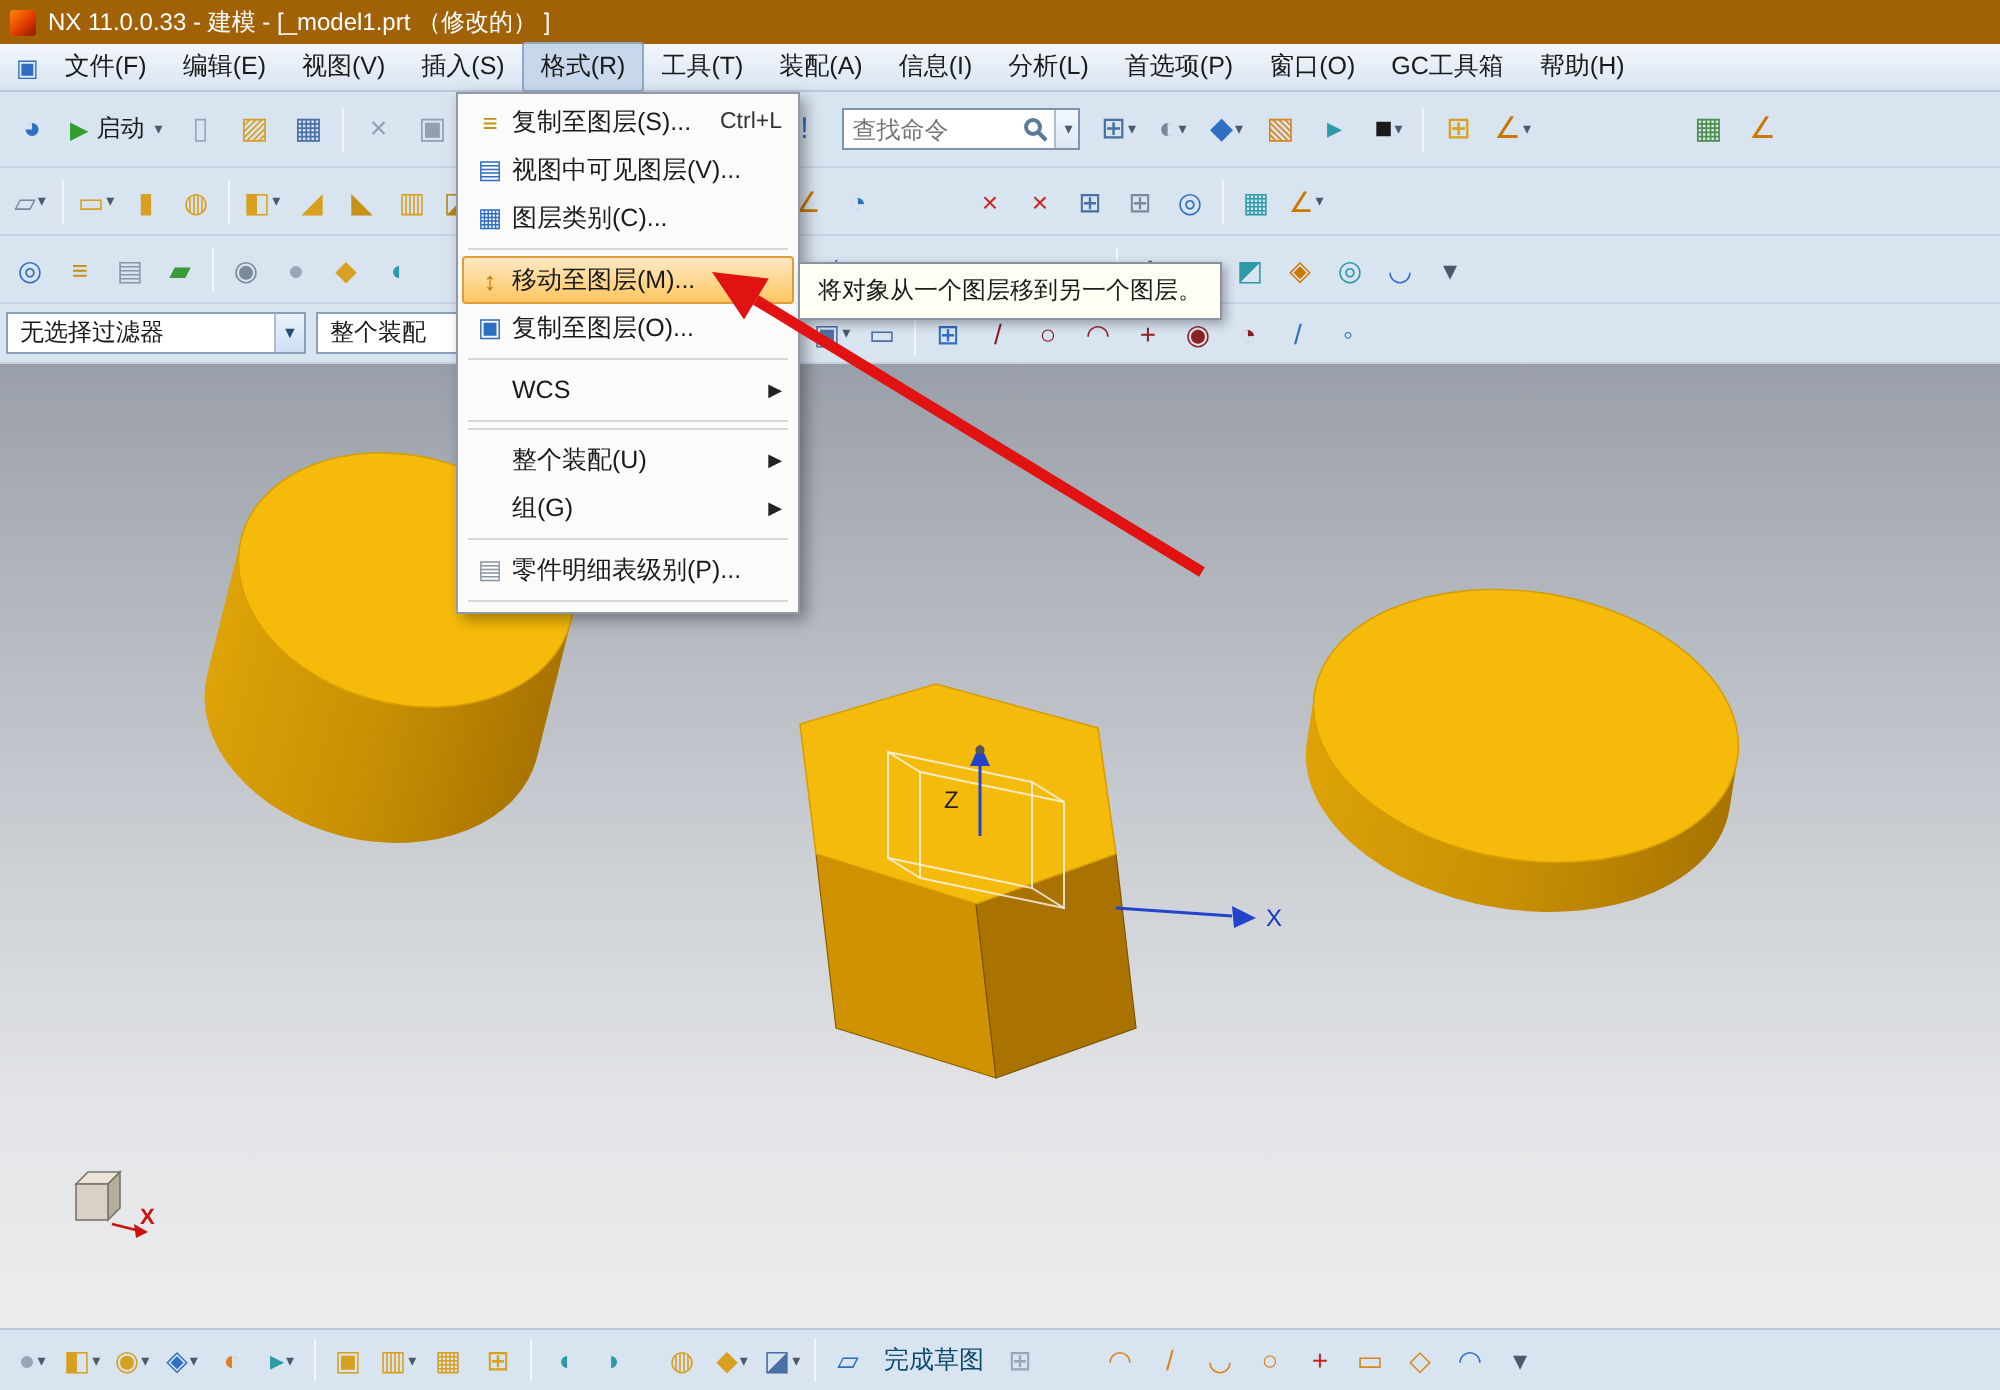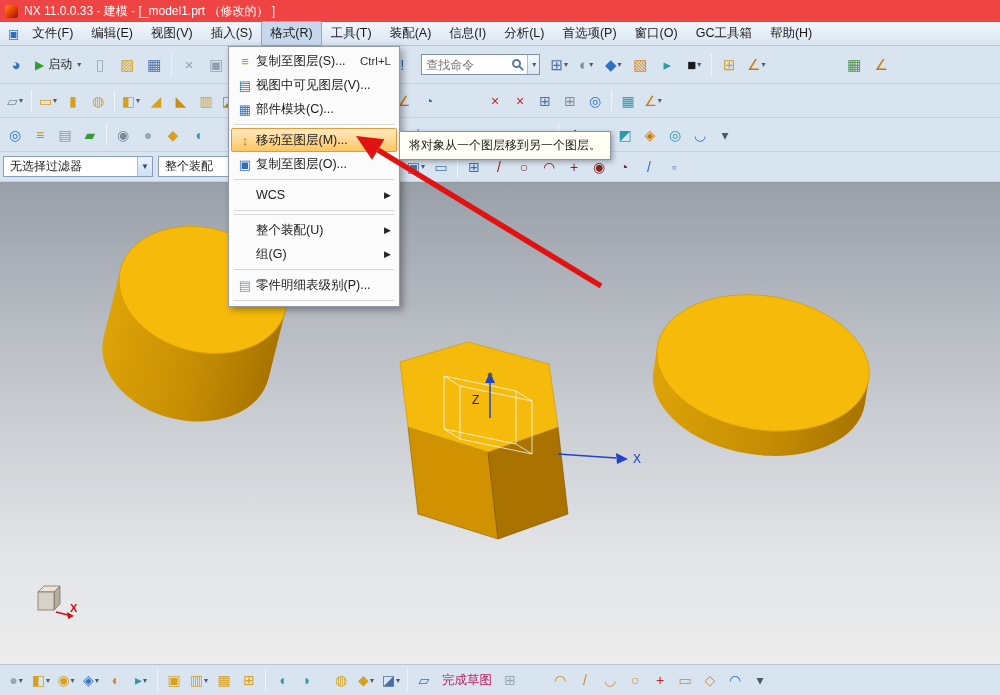--- a/index.html
+++ b/index.html
@@ -1,18 +1,18 @@
 <!DOCTYPE html>
 <html><head>
 <meta charset="utf-8">
 <style>
 *{box-sizing:border-box;margin:0;padding:0}
 html,body{width:1000px;height:695px;overflow:hidden}
 body{font-family:"Liberation Sans","DejaVu Sans",sans-serif;font-size:12px;position:relative;background:#d9e4f1;color:#1a1a1a}
-.titlebar{position:absolute;left:0;top:0;width:1000px;height:22px;background:#ef4444;color:#fff;display:flex;align-items:center;gap:6px;padding-left:5px;font-size:12px;z-index:5}
+.titlebar{position:absolute;left:0;top:0;width:1000px;height:22px;background:#a16207;color:#fff;display:flex;align-items:center;gap:6px;padding-left:5px;font-size:12px;z-index:5}
 .nx-logo{width:13px;height:13px;border-radius:2px;background:linear-gradient(135deg,#ff8a00,#e03a00 55%,#8a1a00);flex:none}
 .menubar{position:absolute;left:0;top:22px;width:1000px;height:24px;background:linear-gradient(#f2f7fc,#d9e4f1);border-bottom:1px solid #bac8da;display:flex;align-items:center;padding-left:4px;font-size:12.5px;z-index:5}
 .mb-icon{color:#2e6fc2;font-size:12px;margin:0 4px}
 .menu-item{padding:3px 8px;border:1px solid transparent;border-radius:2px;white-space:nowrap}
 .menu-item.active{background:#c8d8ec;border-color:#8fa8c8}
 .tb-row{position:absolute;left:0;width:1000px;background:#d9e4f1;border-bottom:1px solid #c6d2e2;display:flex;align-items:center;padding:0 3px;z-index:4}
 #row1{top:46px;height:38px}
 #row2{top:84px;height:34px}
 #row3{top:118px;height:34px}
 #selbar{top:152px;height:30px}
@@ -30,21 +30,21 @@
 .search-box input{border:0;outline:none;width:88px;font-size:12px;font-family:inherit;padding:0 4px;color:#333;background:transparent}
 .mag{width:9px;height:9px;border:2px solid #5a7a9a;border-radius:50%;position:relative;margin:0 6px 3px 2px;flex:none}
 .mag::after{content:"";position:absolute;width:6px;height:2px;background:#5a7a9a;transform:rotate(45deg);right:-5px;bottom:-3px}
 .search-dd{border-left:1px solid #aebccd;height:100%;display:flex;align-items:center;padding:0 3px;background:linear-gradient(#f4f8fd,#dce7f4)}
 .combo{height:21px;background:#fff;border:1px solid #8aa0ba;display:flex;align-items:center;font-size:12px;margin-right:5px;flex:none}
 .combo .val{padding:0 6px;white-space:nowrap;flex:1;overflow:hidden}
 .combo .btn{height:100%;width:15px;display:flex;align-items:center;justify-content:center;border-left:1px solid #aebccd;background:linear-gradient(#eaf2fb,#cfe0f4);font-size:8px;color:#2a4a7a}
 .viewport{position:absolute;left:0;top:182px;width:1000px;height:482px;background:linear-gradient(#999fa8,#aeb3bb 20%,#c9ccd1 48%,#e3e5e8 78%,#ececec);z-index:1}
 .scene{position:absolute;left:0;top:0;width:1000px;height:482px}
 .bottombar{position:absolute;left:0;top:664px;width:1000px;height:31px;background:#d9e4f1;border-top:1px solid #b8c6da;display:flex;align-items:center;padding:0 4px;z-index:4}
-.finish-label{color:#be185d;margin:0 6px;white-space:nowrap;font-size:12.5px}
+.finish-label{color:#0c4a6e;margin:0 6px;white-space:nowrap;font-size:12.5px}
 .menu-popup{position:absolute;left:228px;top:46px;width:172px;background:#fbfbfb;border:1px solid #9099a5;box-shadow:3px 3px 7px rgba(0,0,0,.35);padding:2px;z-index:10}
 .m-item{height:24px;display:flex;align-items:center;padding:0 5px 0 2px;font-size:12.5px;border:1px solid transparent;border-radius:2px;white-space:nowrap}
 .m-item .m-ic{width:22px;text-align:center;font-size:13px;flex:none}
 .m-item .m-end{margin-left:auto;font-size:11.5px;color:#333;padding-left:10px}
 .m-item .m-sub{margin-left:auto;font-size:9px;color:#222}
 .m-item.hl{background:linear-gradient(#ffe9c2,#fdc661);border-color:#dc9e3a}
 .m-sep{height:1px;background:#d6d6d6;margin:3px 3px}
 .tooltip{position:absolute;left:399px;top:131px;background:#fefef4;border:1px solid #8a93a0;box-shadow:2px 2px 5px rgba(0,0,0,.3);padding:5px 9px;font-size:12px;z-index:11;white-space:nowrap}
 .annotation{position:absolute;left:0;top:0;width:1000px;height:695px;z-index:50;pointer-events:none}
 </style>
@@ -525,21 +525,21 @@
       <span class="m-ic" style="color: rgb(200, 144, 24);">≡</span>
       <span class="m-label">复制至图层(S)...</span>
       <span class="m-end">Ctrl+L</span>
     </div>
     <div class="m-item">
       <span class="m-ic" style="color: rgb(46, 111, 194);">▤</span>
       <span class="m-label">视图中可见图层(V)...</span>
     </div>
     <div class="m-item">
       <span class="m-ic" style="color: rgb(46, 111, 194);">▦</span>
-      <span class="m-label">部件模块(C)...</span>
+      <span class="m-label">图层类别(C)...</span>
     </div>
     <div class="m-sep"></div>
     <div class="m-item hl">
       <span class="m-ic" style="color: rgb(204, 119, 0);">↕</span>
       <span class="m-label">移动至图层(M)...</span>
     </div>
     <div class="m-item">
       <span class="m-ic" style="color: rgb(46, 111, 194);">▣</span>
       <span class="m-label">复制至图层(O)...</span>
     </div>

